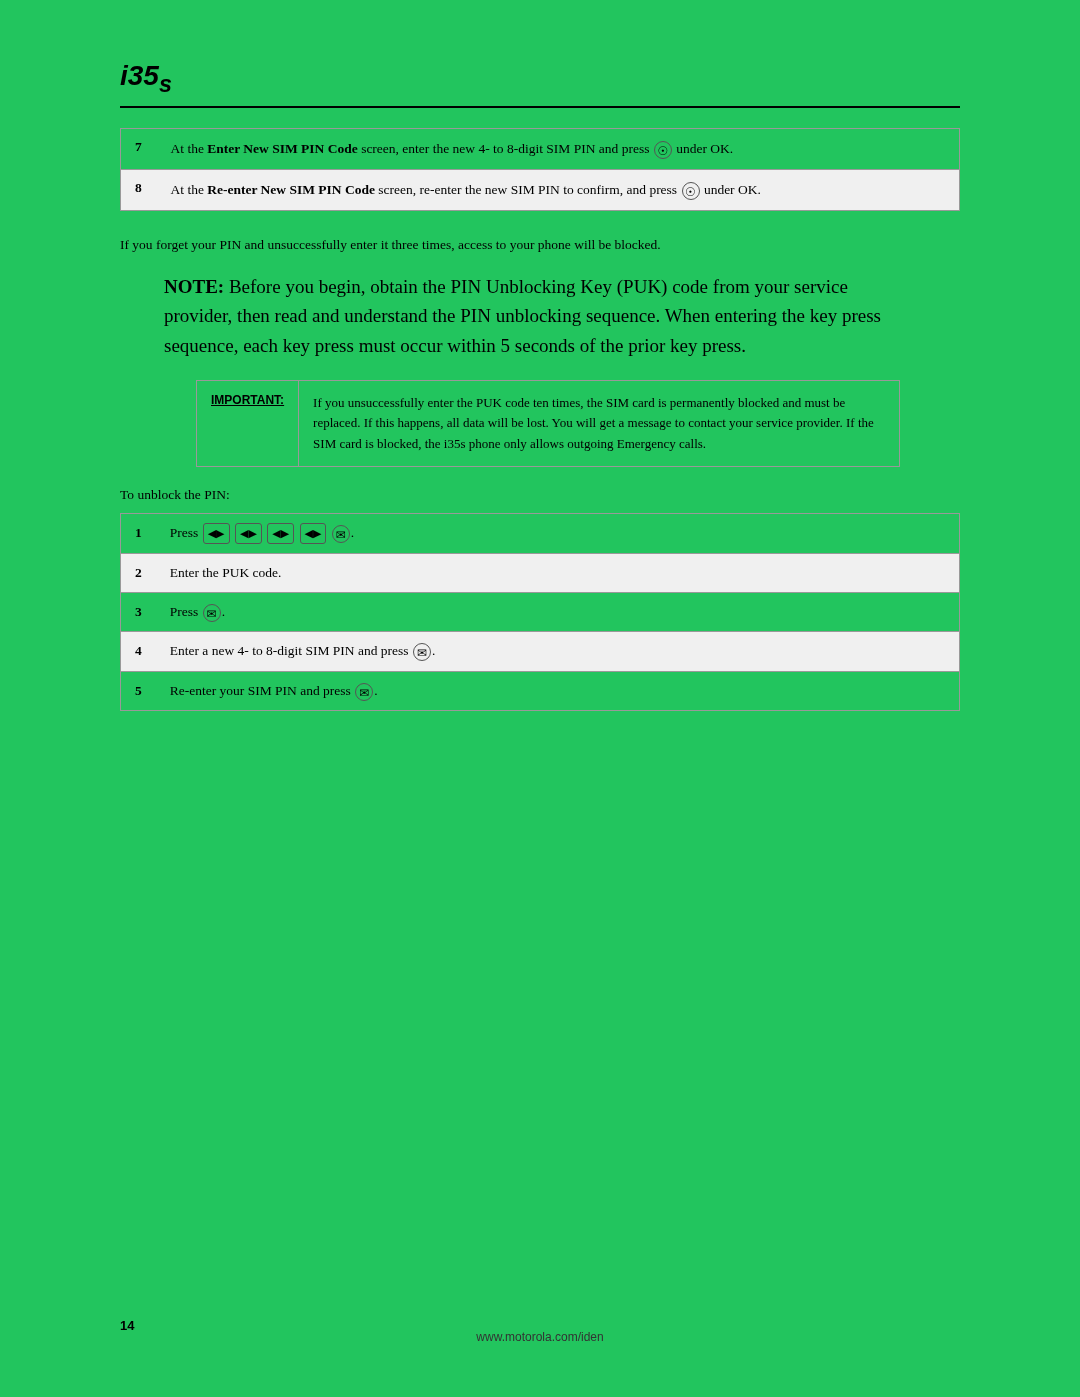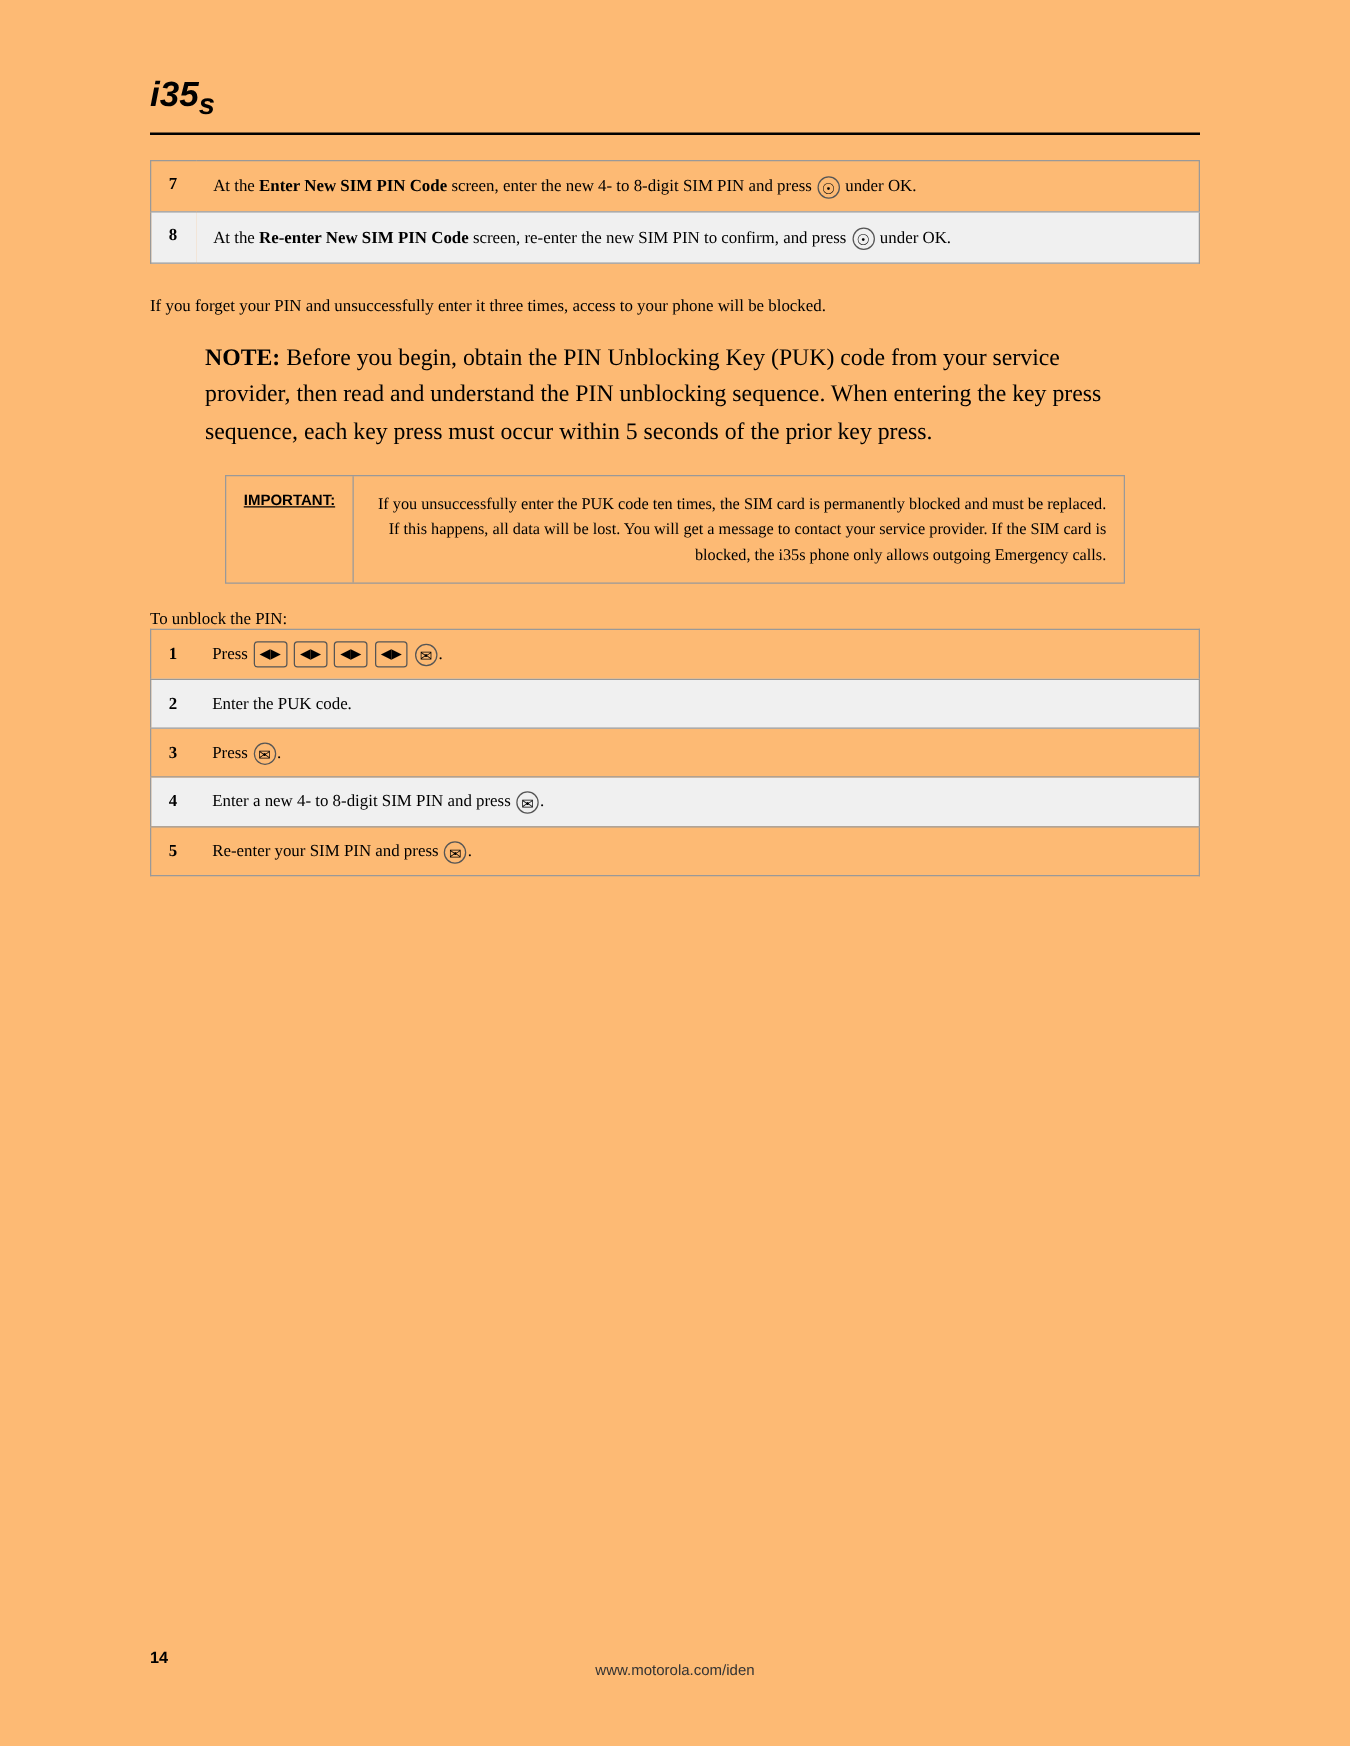--- a/index.html
+++ b/index.html
@@ -14,21 +14,21 @@
       font-size: 14px;
       color: #000000;
       width: 1080px;
       min-height: 1397px;
       position: relative;
     }
 
     .page {
       width: 1080px;
       min-height: 1397px;
-      background: #fdba74;
+      background: #22c55e;
       padding: 60px 120px 80px 120px;
       position: relative;
     }
 
     
     .product-title-section {
       border-bottom: 2px solid #000;
       padding-bottom: 8px;
       margin-bottom: 20px;
     }
@@ -97,24 +97,23 @@
     
     .note-block {
       margin: 0 40px 20px 44px;
       font-size: 19px;
       line-height: 1.55;
     }
 
     
     .important-box {
       border: 1px solid #999;
-      margin: 0 60px 20px 60px;
+      margin: 0 60px 20px 76px;
       display: flex;
       flex-direction: row;
-      text-align: right;
     }
 
     .important-box .imp-label-cell {
       padding: 12px 14px;
       font-weight: bold;
       font-family: Arial, sans-serif;
       font-size: 12px;
       white-space: nowrap;
       border-right: 1px solid #999;
       min-width: 100px;
@@ -126,20 +125,21 @@
     .important-box .imp-content-cell {
       padding: 12px 14px;
       font-size: 13px;
       line-height: 1.55;
       flex: 1;
     }
 
     
     .unblock-para {
       font-size: 13.5px;
+      margin-bottom: 10px;
     }
 
     
     .unblock-table {
       width: 100%;
       border-collapse: collapse;
       border: 1px solid #999;
       margin-bottom: 30px;
     }
 

